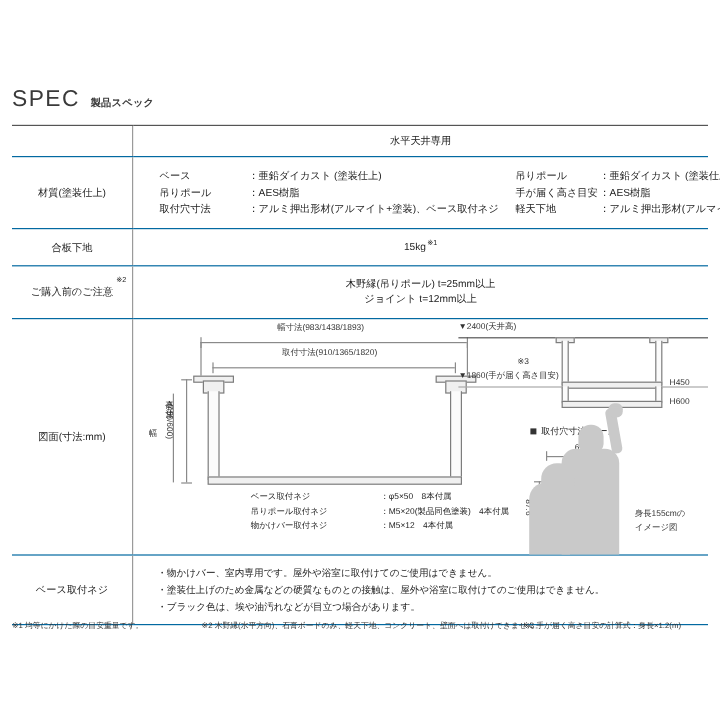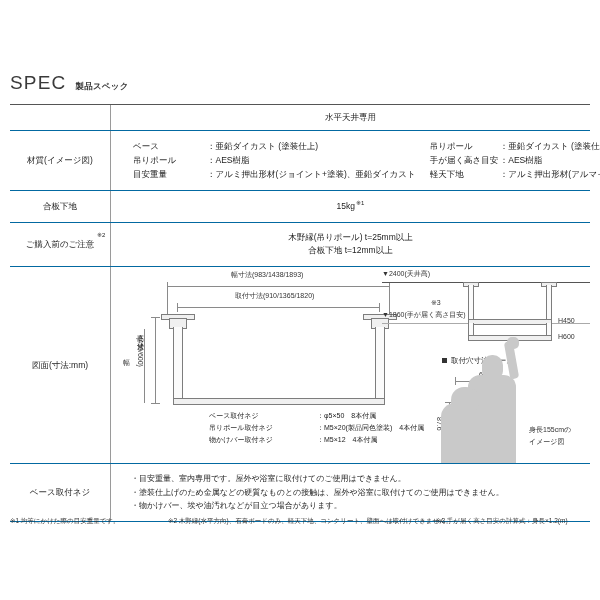--- a/index.html
+++ b/index.html
@@ -253,35 +253,35 @@
 
     <tbody>
         <tr class="row-head">
       <td class="col-label"></td>
       <td class="col-body head-blank">
         <div class="head-center">水平天井専用</div>
       </td>
     </tr>
 
     <tr>
-      <td class="col-label">材質(イメージ図)</td>
+      <td class="col-label">材質(塗装仕上)</td>
       <td class="col-body">
         <div class="mat-wrap">
           <div class="mat-col">
             <div class="mat-line">
               <span class="mat-key">ベース</span>
               <span class="mat-val">：亜鉛ダイカスト (塗装仕上)</span>
             </div>
             <div class="mat-line">
               <span class="mat-key">吊りポール</span>
               <span class="mat-val">：AES樹脂</span>
             </div>
             <div class="mat-line">
-              <span class="mat-key">目安重量</span>
-              <span class="mat-val">：アルミ押出形材(ジョイント+塗装)、亜鉛ダイカスト</span>
+              <span class="mat-key">取付穴寸法</span>
+              <span class="mat-val">：アルミ押出形材(アルマイト+塗装)、ベース取付ネジ</span>
             </div>
           </div>
           <div class="mat-col">
             <div class="mat-line">
               <span class="mat-key wide">吊りポール</span>
               <span class="mat-val">：亜鉛ダイカスト (塗装仕上)</span>
             </div>
             <div class="mat-line">
               <span class="mat-key wide">手が届く高さ目安</span>
               <span class="mat-val">：AES樹脂</span>
@@ -307,21 +307,21 @@
     <tr>
       <td class="col-label">
         <span class="label-with-mark">
           <span>ご購入前のご注意</span>
           <span class="label-mark">※2</span>
         </span>
       </td>
       <td class="col-body">
         <div class="center-cell">
           <div>木野縁(吊りポール) t=25mm以上</div>
-          <div>合板下地 t=12mm以上</div>
+          <div>ジョイント t=12mm以上</div>
         </div>
       </td>
     </tr>
 
     <tr>
       <td class="col-label">図面(寸法:mm)</td>
       <td class="col-body draw-cell">
         <div class="draw-area">
 
           <div class="dtext" style="left:120px; top:4px;">幅寸法(983/1438/1893)</div>
@@ -437,23 +437,23 @@
           <div class="person-cap" style="left:418px; top:170px;">イメージ図</div>
 
         </div>
       </td>
     </tr>
 
     <tr>
       <td class="col-label">ベース取付ネジ</td>
       <td class="col-body">
         <div class="notes">
-          <div class="note-line">・目安重量、室内専用です。屋外や浴室に取付けてのご使用はできません。</div>
+          <div class="note-line">・物かけバー、室内専用です。屋外や浴室に取付けてのご使用はできません。</div>
           <div class="note-line">・塗装仕上げのため金属などの硬質なものとの接触は、屋外や浴室に取付けてのご使用はできません。</div>
-          <div class="note-line">・物かけバー、埃や油汚れなどが目立つ場合があります。</div>
+          <div class="note-line">・ブラック色は、埃や油汚れなどが目立つ場合があります。</div>
         </div>
       </td>
     </tr>
   </tbody>
     </table>
 
   <div class="footnotes">
     <span class="fn fn1">※1 均等にかけた際の目安重量です。</span>
     <span class="fn fn2">※2 木野縁(水平方向)、石膏ボードのみ、軽天下地、コンクリート、壁面へは取付けできません。</span>
     <span class="fn">※3 手が届く高さ目安の計算式：身長×1.2(m)</span>

